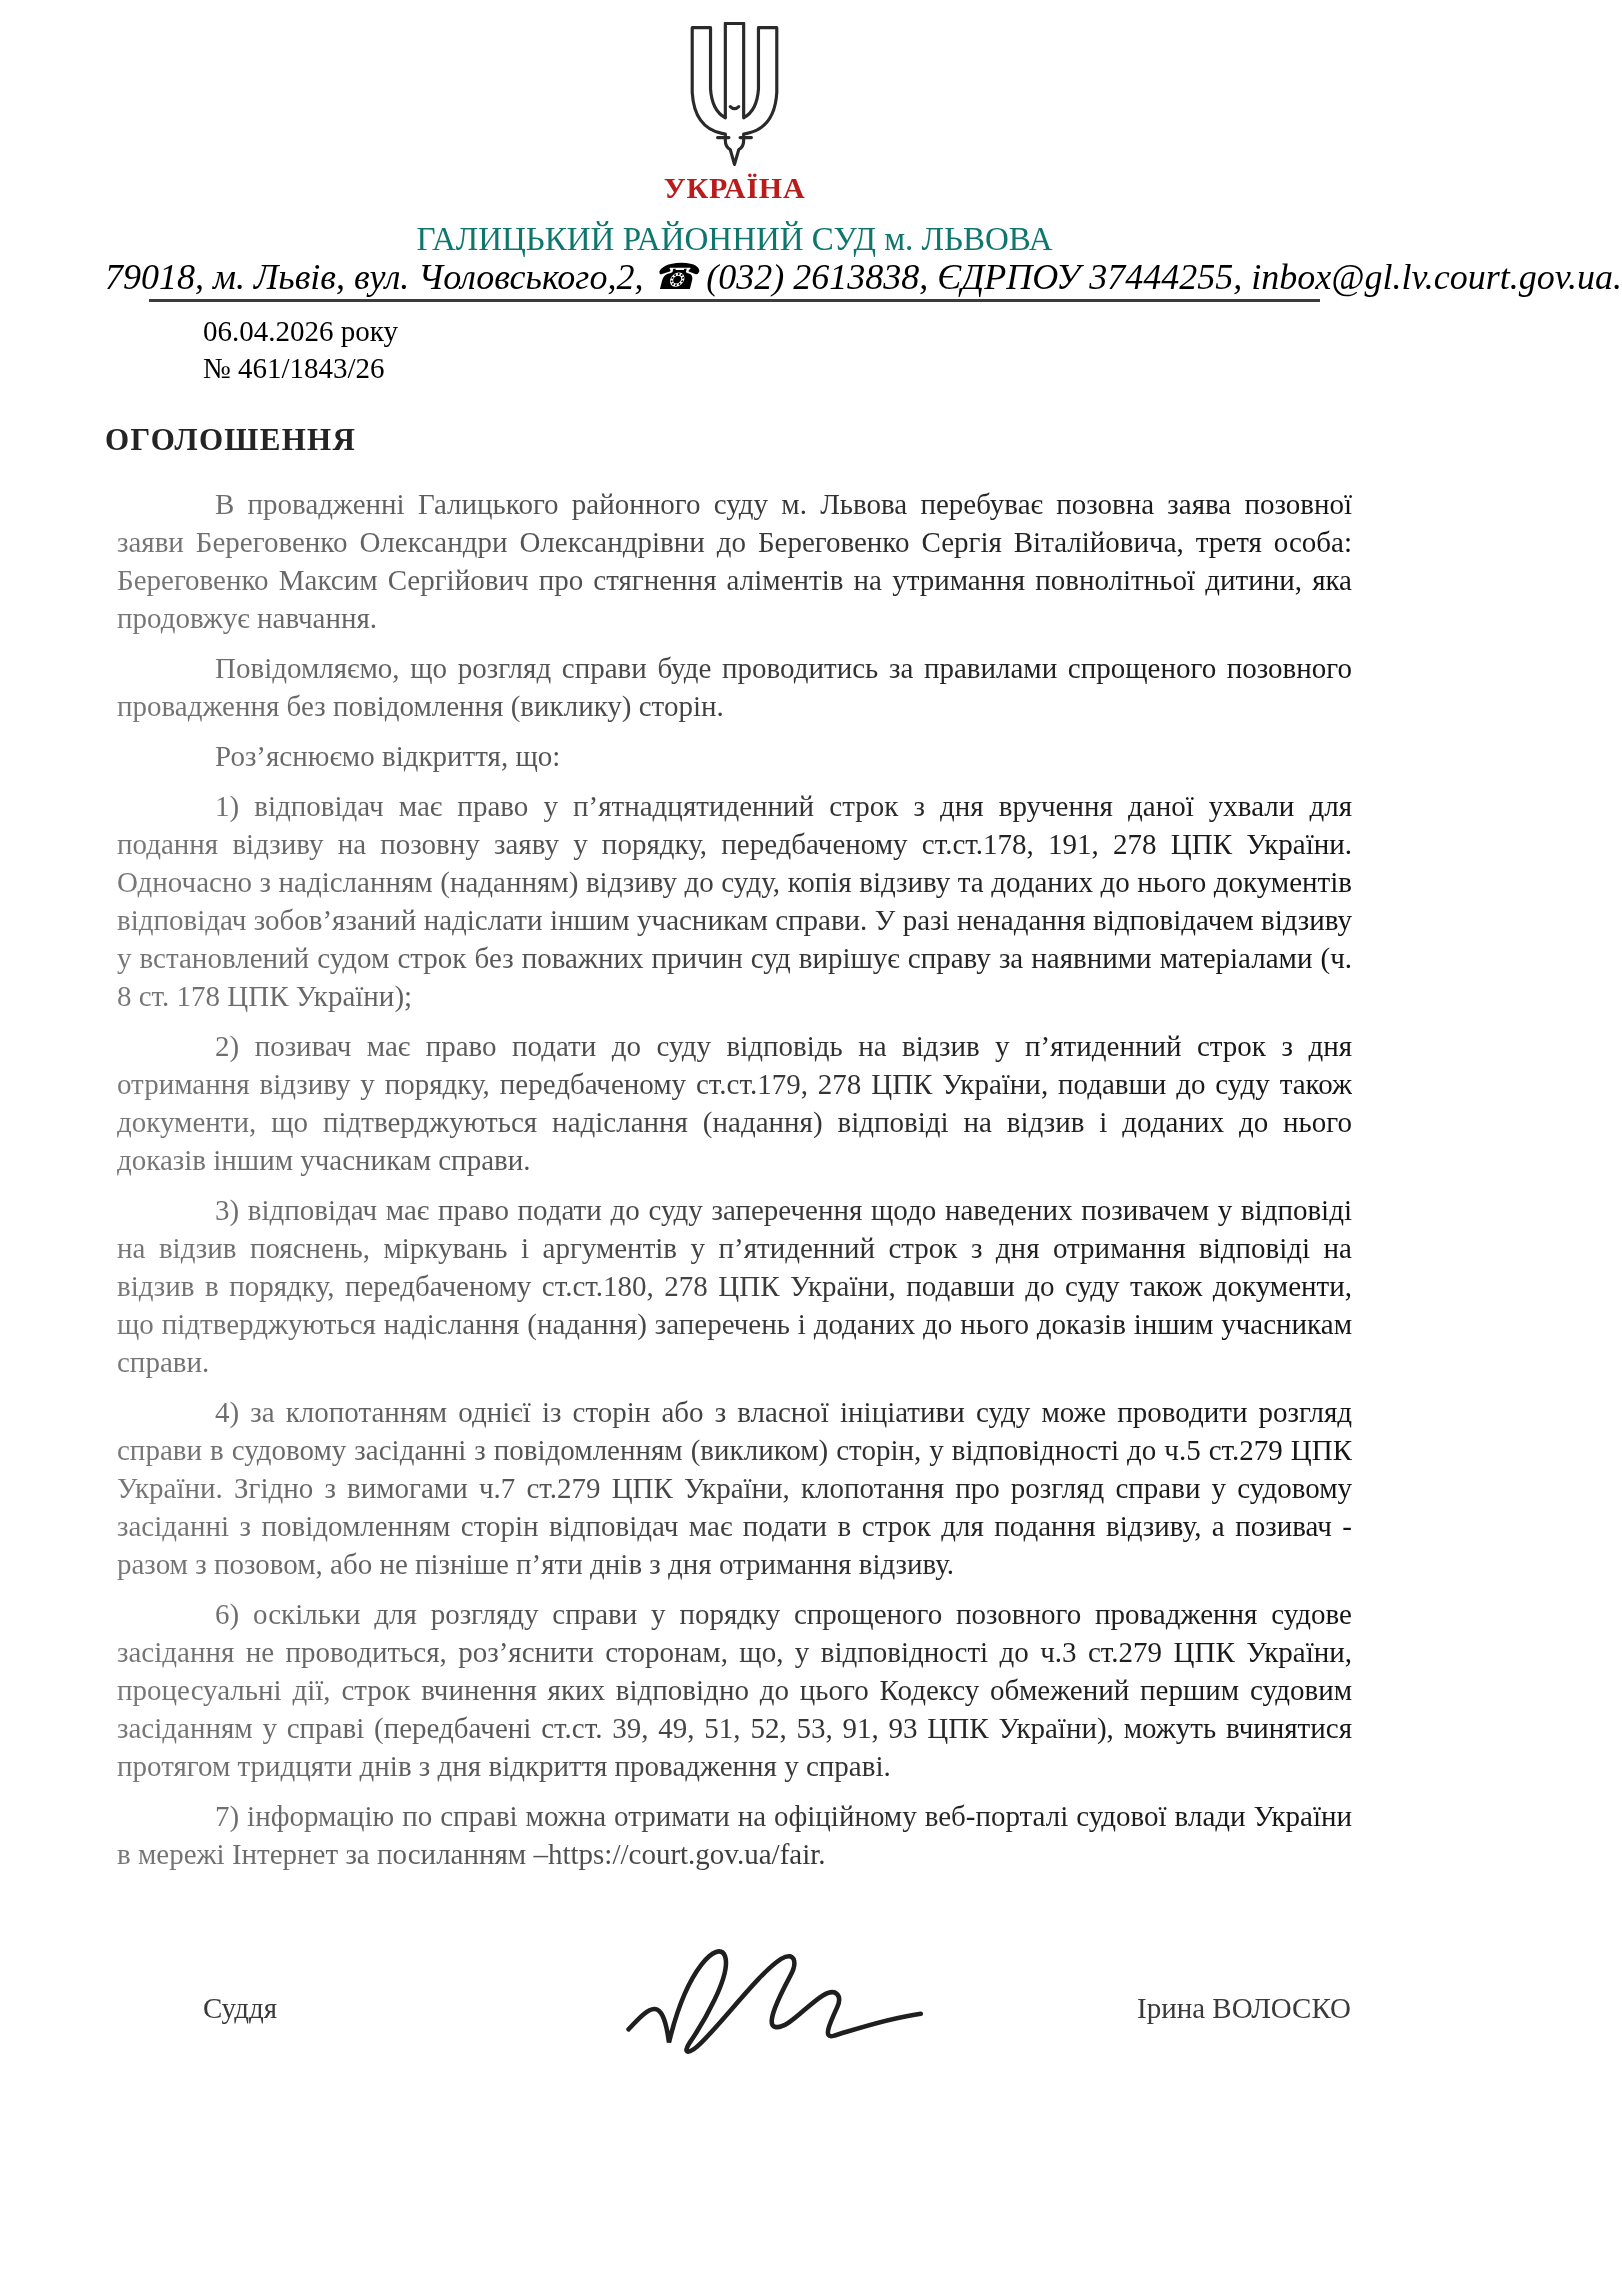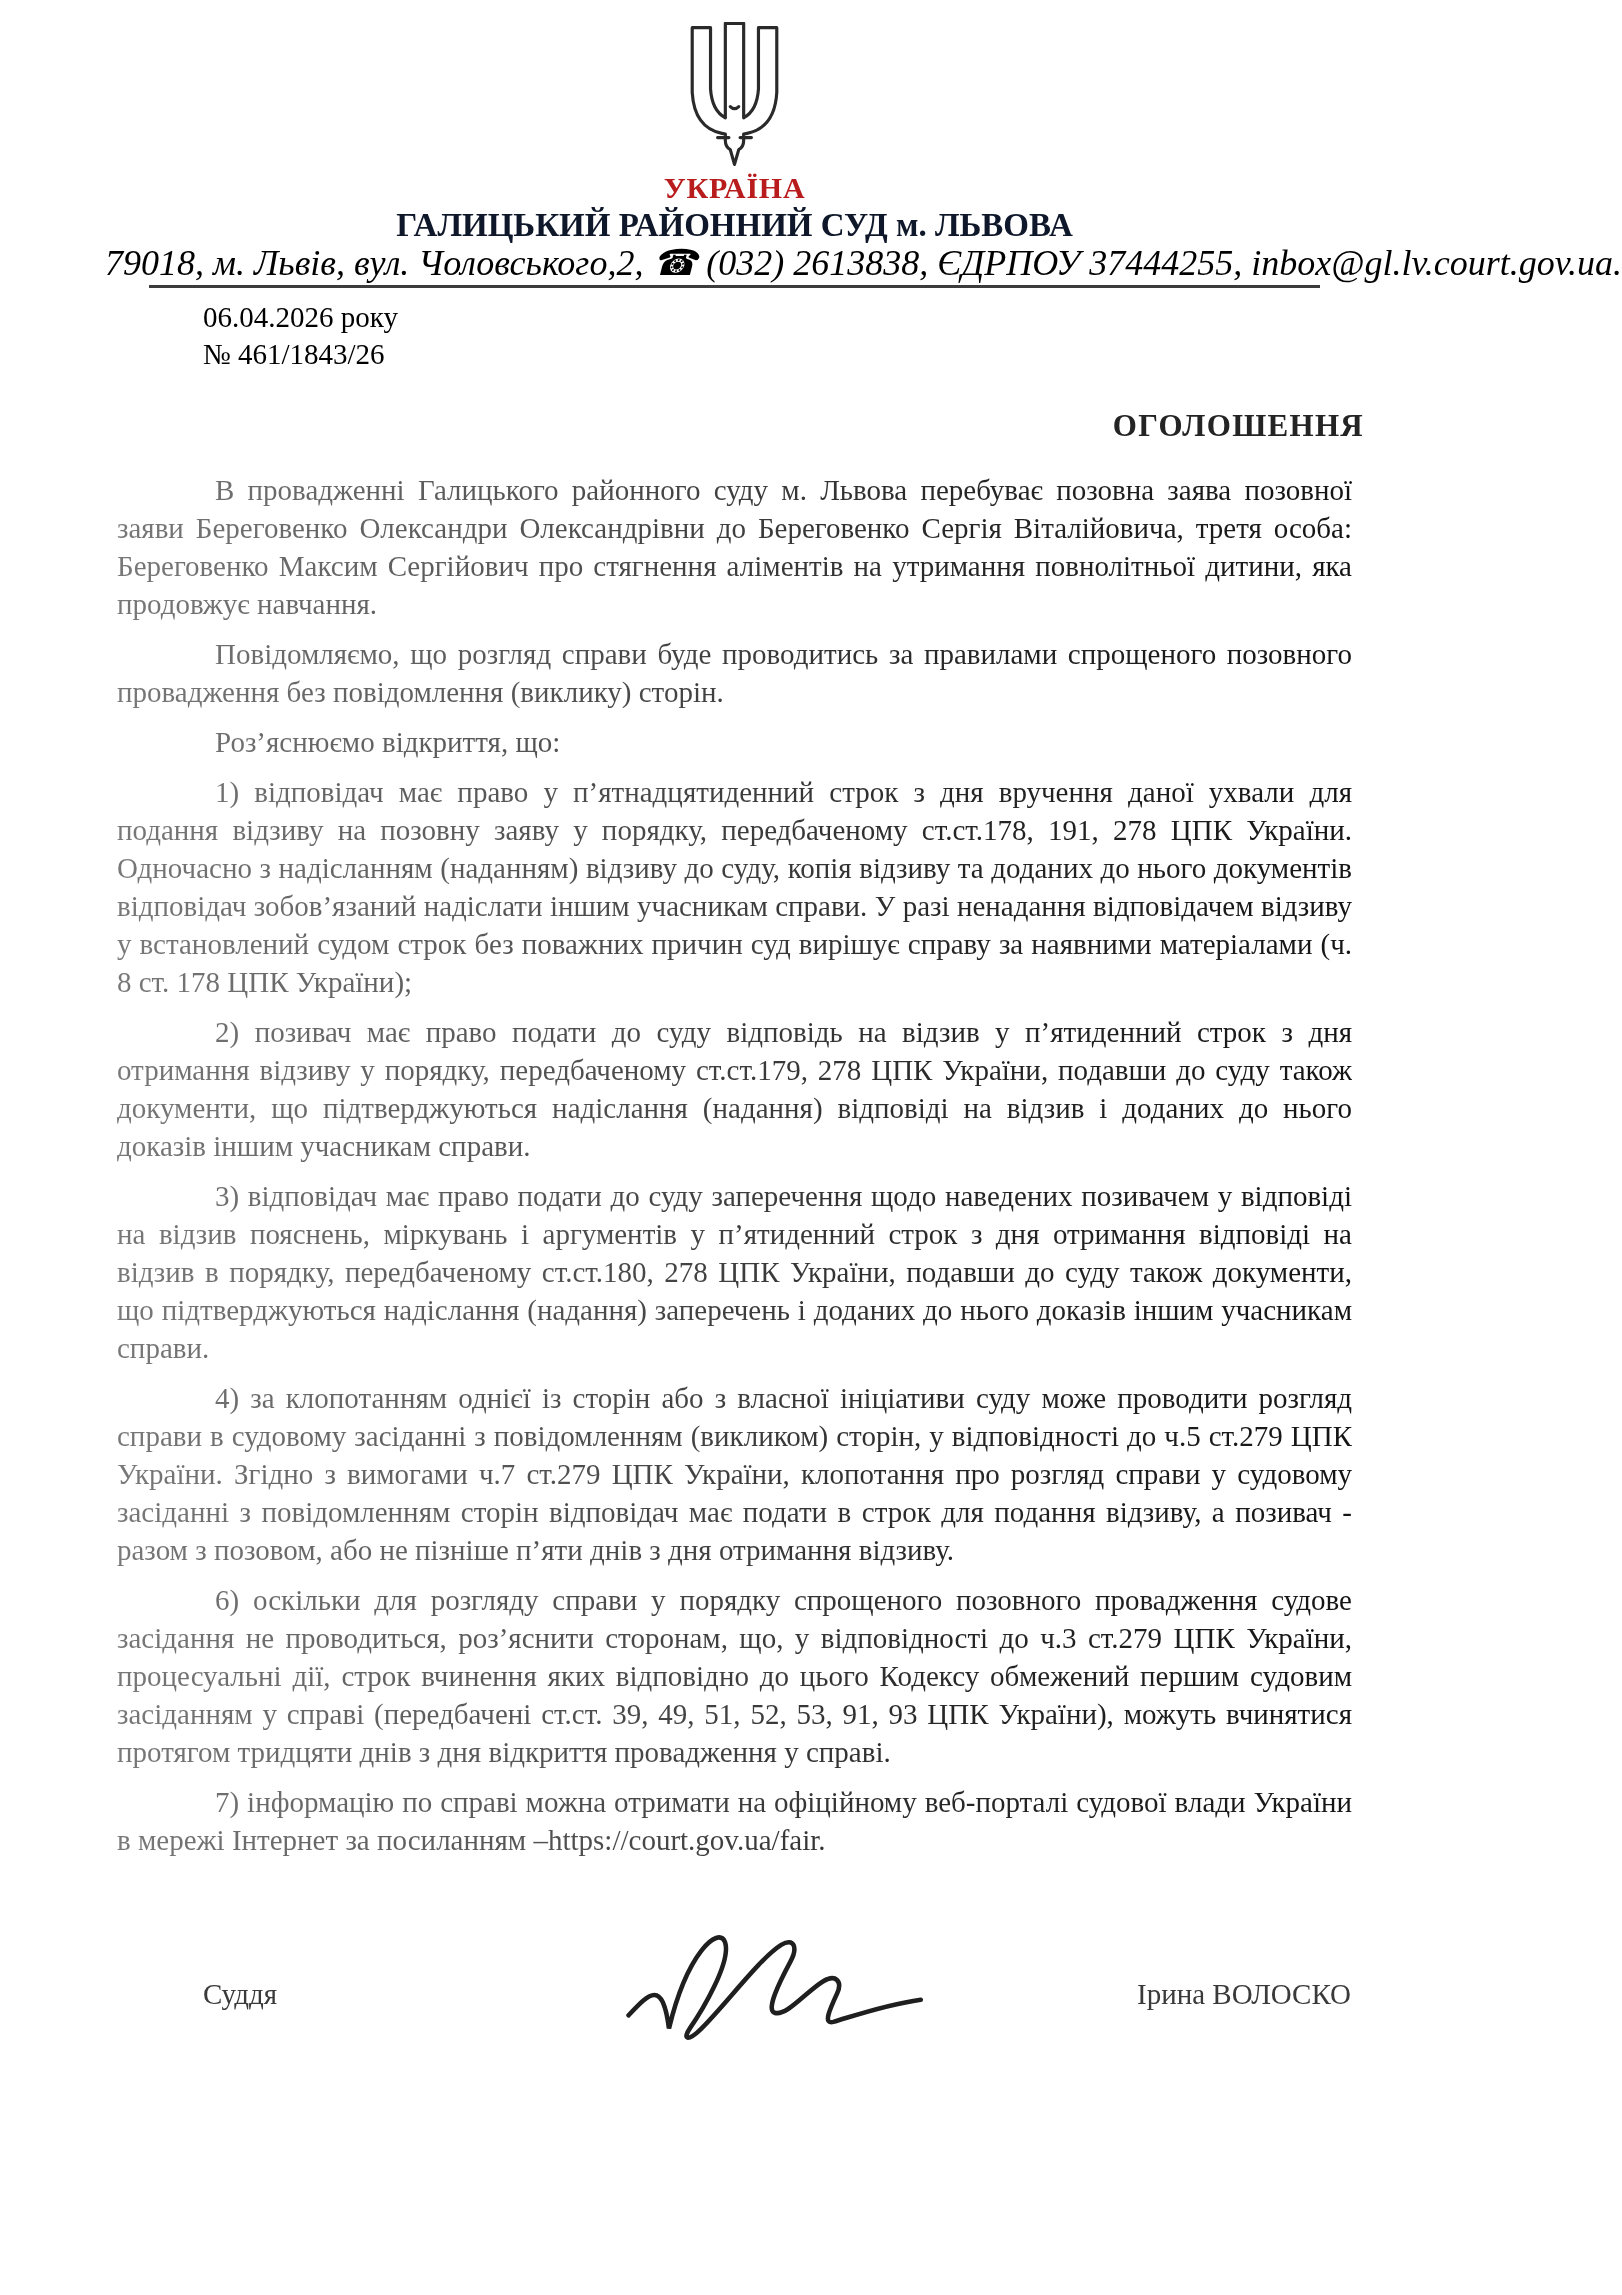--- a/index.html
+++ b/index.html
@@ -5,26 +5,26 @@
   html,body{margin:0;padding:0;background:#ffffff;}
   .page{
     width:1622px;height:2295px;background:#ffffff;position:relative;overflow:hidden;
     font-family:"Liberation Serif","DejaVu Serif",serif;color:#2e2e2e;box-sizing:border-box;
   }
   .content{padding:22px 258px 0 105px;box-sizing:border-box;}
   .doc-header{text-align:center;}
   .emblem{display:block;margin:0 auto;}
   .emblem svg{width:99px;height:148px;display:block;margin:0 auto;}
   .country{font-weight:bold;font-size:30px;line-height:34px;margin-top:1.3px;letter-spacing:0.7px;color:#b91c1c;}
-  .court{font-weight:bold;font-size:33px;line-height:38px;margin-top:1px;color:#0f172a;}
+  .court{font-weight:normal;font-size:33px;line-height:38px;margin-top:15px;color:#0f766e;}
   .address{font-style:italic;font-size:36px;line-height:33px;margin-top:2.6px;color:#000000;white-space:nowrap;}
   .rule{height:0;border-bottom:3.3px solid #3c3c3c;width:1171px;margin:5.2px auto 0 auto;}
   .meta{margin-top:10.5px;margin-left:98px;font-size:29px;line-height:37px;color:#000000;}
   .title{
-    text-align:right;font-size:31px;font-weight:bold;letter-spacing:1.3px;
+    text-align:left;font-size:31px;font-weight:bold;letter-spacing:1.3px;
     margin:35px 0 27.5px 0;color:#242424;
   }
   .docbody p{
     margin:12px;font-size:29px;line-height:38px;text-align:justify;text-indent:98px;
     color:#3c3c3c;
   }
   @supports (-webkit-background-clip: text) {
     .docbody p{
       background-image:linear-gradient(90deg,#787878 0%,#585858 30%,#262626 68%,#141414 100%);
       -webkit-background-clip:text;background-clip:text;color:transparent;

